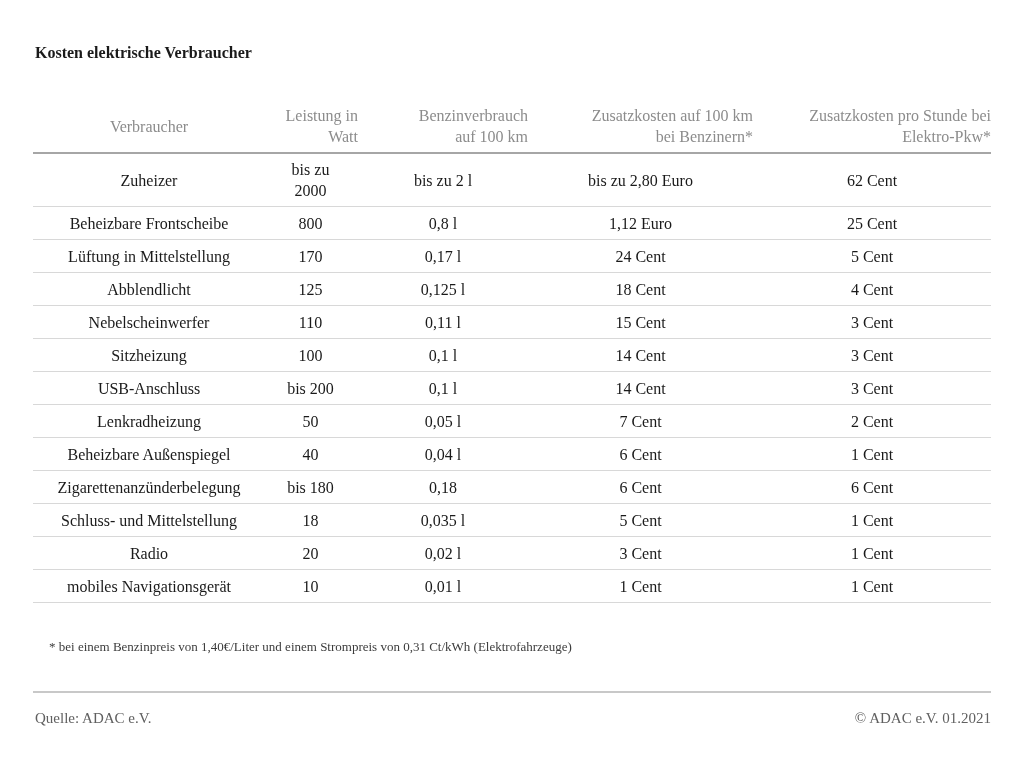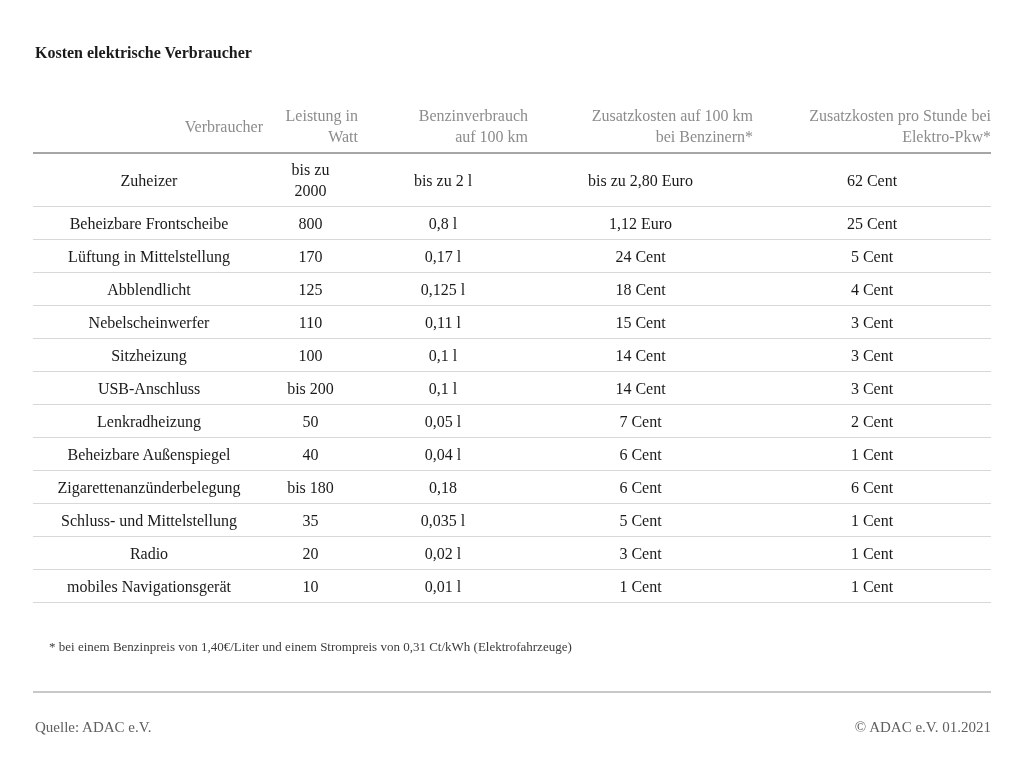--- a/index.html
+++ b/index.html
@@ -35,21 +35,21 @@
     border-bottom: 2px solid #a6a6a6;
   }
   .th {
     color: #8c8c8c;
     font-size: 16px;
     line-height: 21px;
     font-weight: 400;
     text-align: right;
     white-space: pre-line;
   }
-  .th.c1 { text-align: right; padding-left: 2px; }
+  .th.c1 { text-align: center; padding-left: 2px; }
   .trow {
     min-height: 32px;
     border-bottom: 1px solid #d8d8d8;
   }
   .td {
     color: #1a1a1a;
     font-size: 16px;
     line-height: 21px;
     padding: 5px 0;
     text-align: center;
@@ -61,21 +61,21 @@
     font-size: 13px;
     line-height: 16px;
     color: #3c3c3c;
   }
   .footer-divider {
     margin-top: 36px;
     height: 2px;
     background: #c8c8c8;
   }
   .footer {
-    margin-top: 25px;
+    margin-top: 16px;
     display: flex;
     justify-content: space-between;
     font-size: 15px;
     line-height: 18px;
     color: #606060;
   }
   .footer .left { padding-left: 2px; }
 </style>
 </head>
 <body>
@@ -174,21 +174,21 @@
   <div class="grid-row trow">
     <div class="td c1">Zigarettenanzünderbelegung</div>
     <div class="td c2">bis 180</div>
     <div class="td c3">0,18</div>
     <div class="td c4">6 Cent</div>
     <div class="td c5">6 Cent</div>
   </div>
 
   <div class="grid-row trow">
     <div class="td c1">Schluss- und Mittelstellung</div>
-    <div class="td c2">35</div>
+    <div class="td c2">18</div>
     <div class="td c3">0,035 l</div>
     <div class="td c4">5 Cent</div>
     <div class="td c5">1 Cent</div>
   </div>
 
   <div class="grid-row trow">
     <div class="td c1">Radio</div>
     <div class="td c2">20</div>
     <div class="td c3">0,02 l</div>
     <div class="td c4">3 Cent</div>

